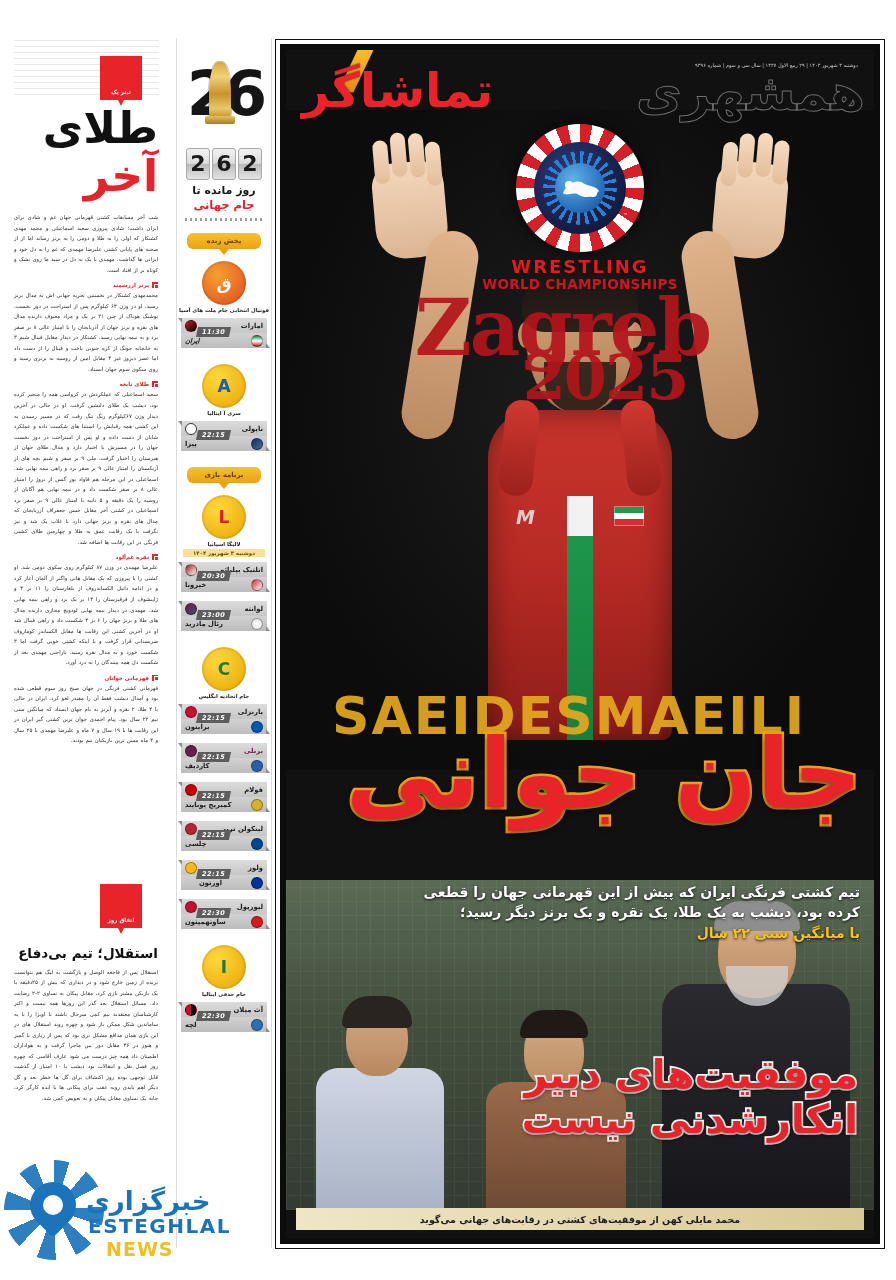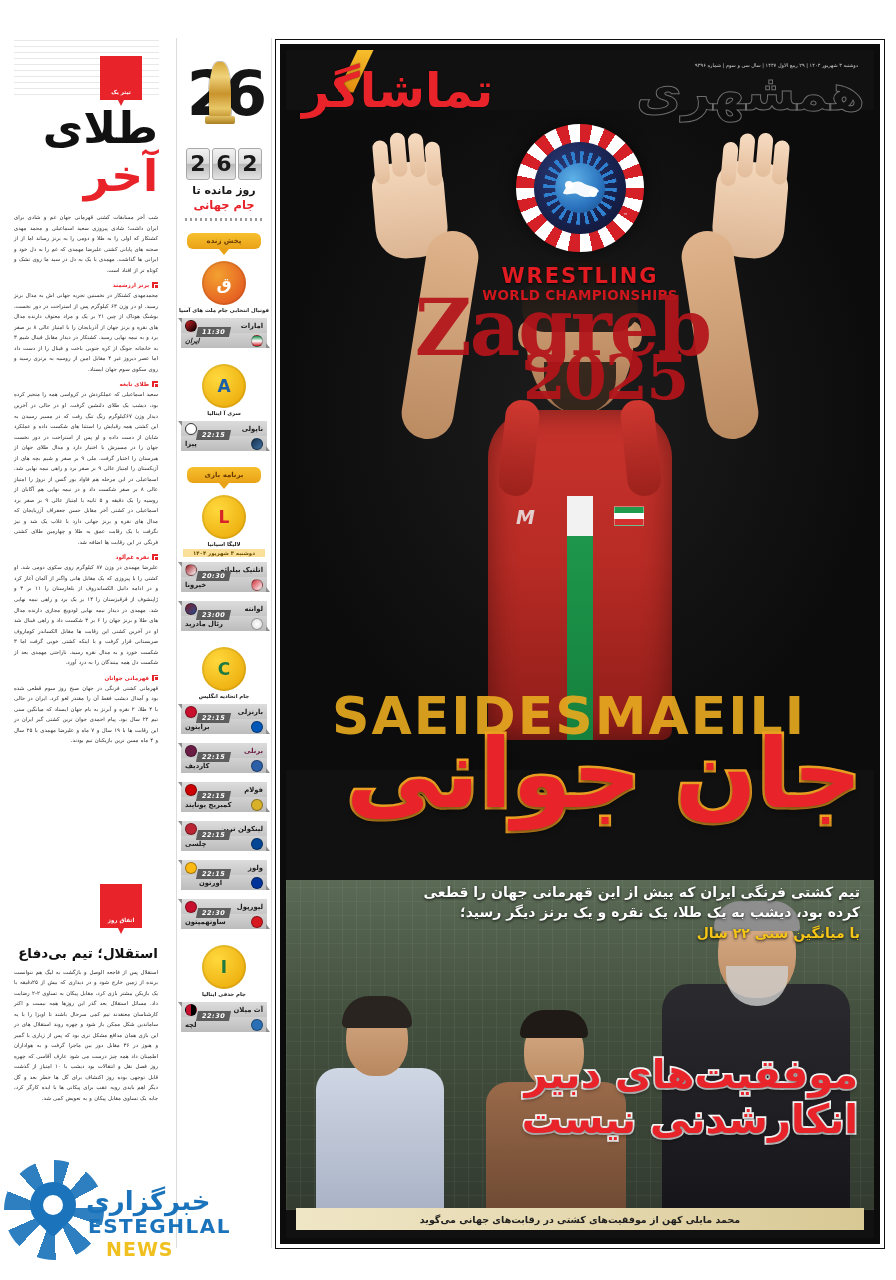--- a/index.html
+++ b/index.html
@@ -204,22 +204,22 @@
   }
   .uww-globe {
     position:absolute; width:50px; height:50px; border-radius:50%;
     background:radial-gradient(circle at 36% 32%,#5fb2e8,#2a72bd 62%,#18477e 100%);
   }
   .uww-fig {
     position:absolute; width:46px; height:34px; z-index:3;
   }
   .uww-tm { position:absolute; right:-2px; bottom:16px; color:#fff; font-size:5px; }
   .uww-t1 {
-    text-align:center; color:#e01b22; font-weight:900; font-size:21px;
-    letter-spacing:2px; margin-top:12px; text-shadow:0 1px 2px rgba(0,0,0,.8);
+    text-align:center; color:#e01b22; font-weight:900; font-size:18px;
+    letter-spacing:2px; margin-top:4px; text-shadow:0 1px 2px rgba(0,0,0,.8);
   }
   .uww-t2 {
     text-align:center; color:#d0161d; font-weight:bold; font-size:13.5px;
     letter-spacing:0.3px; margin-top:-1px;
   }
   .uww-z {
     position:absolute; left:50%; margin-left:-80px; top:250px; width:210px;
     text-align:center; font-family:"DejaVu Serif","Liberation Serif",serif;
     font-size:78px; font-weight:900; color:#b4141a; line-height:0.72;
     letter-spacing:-2px; opacity:.92;

